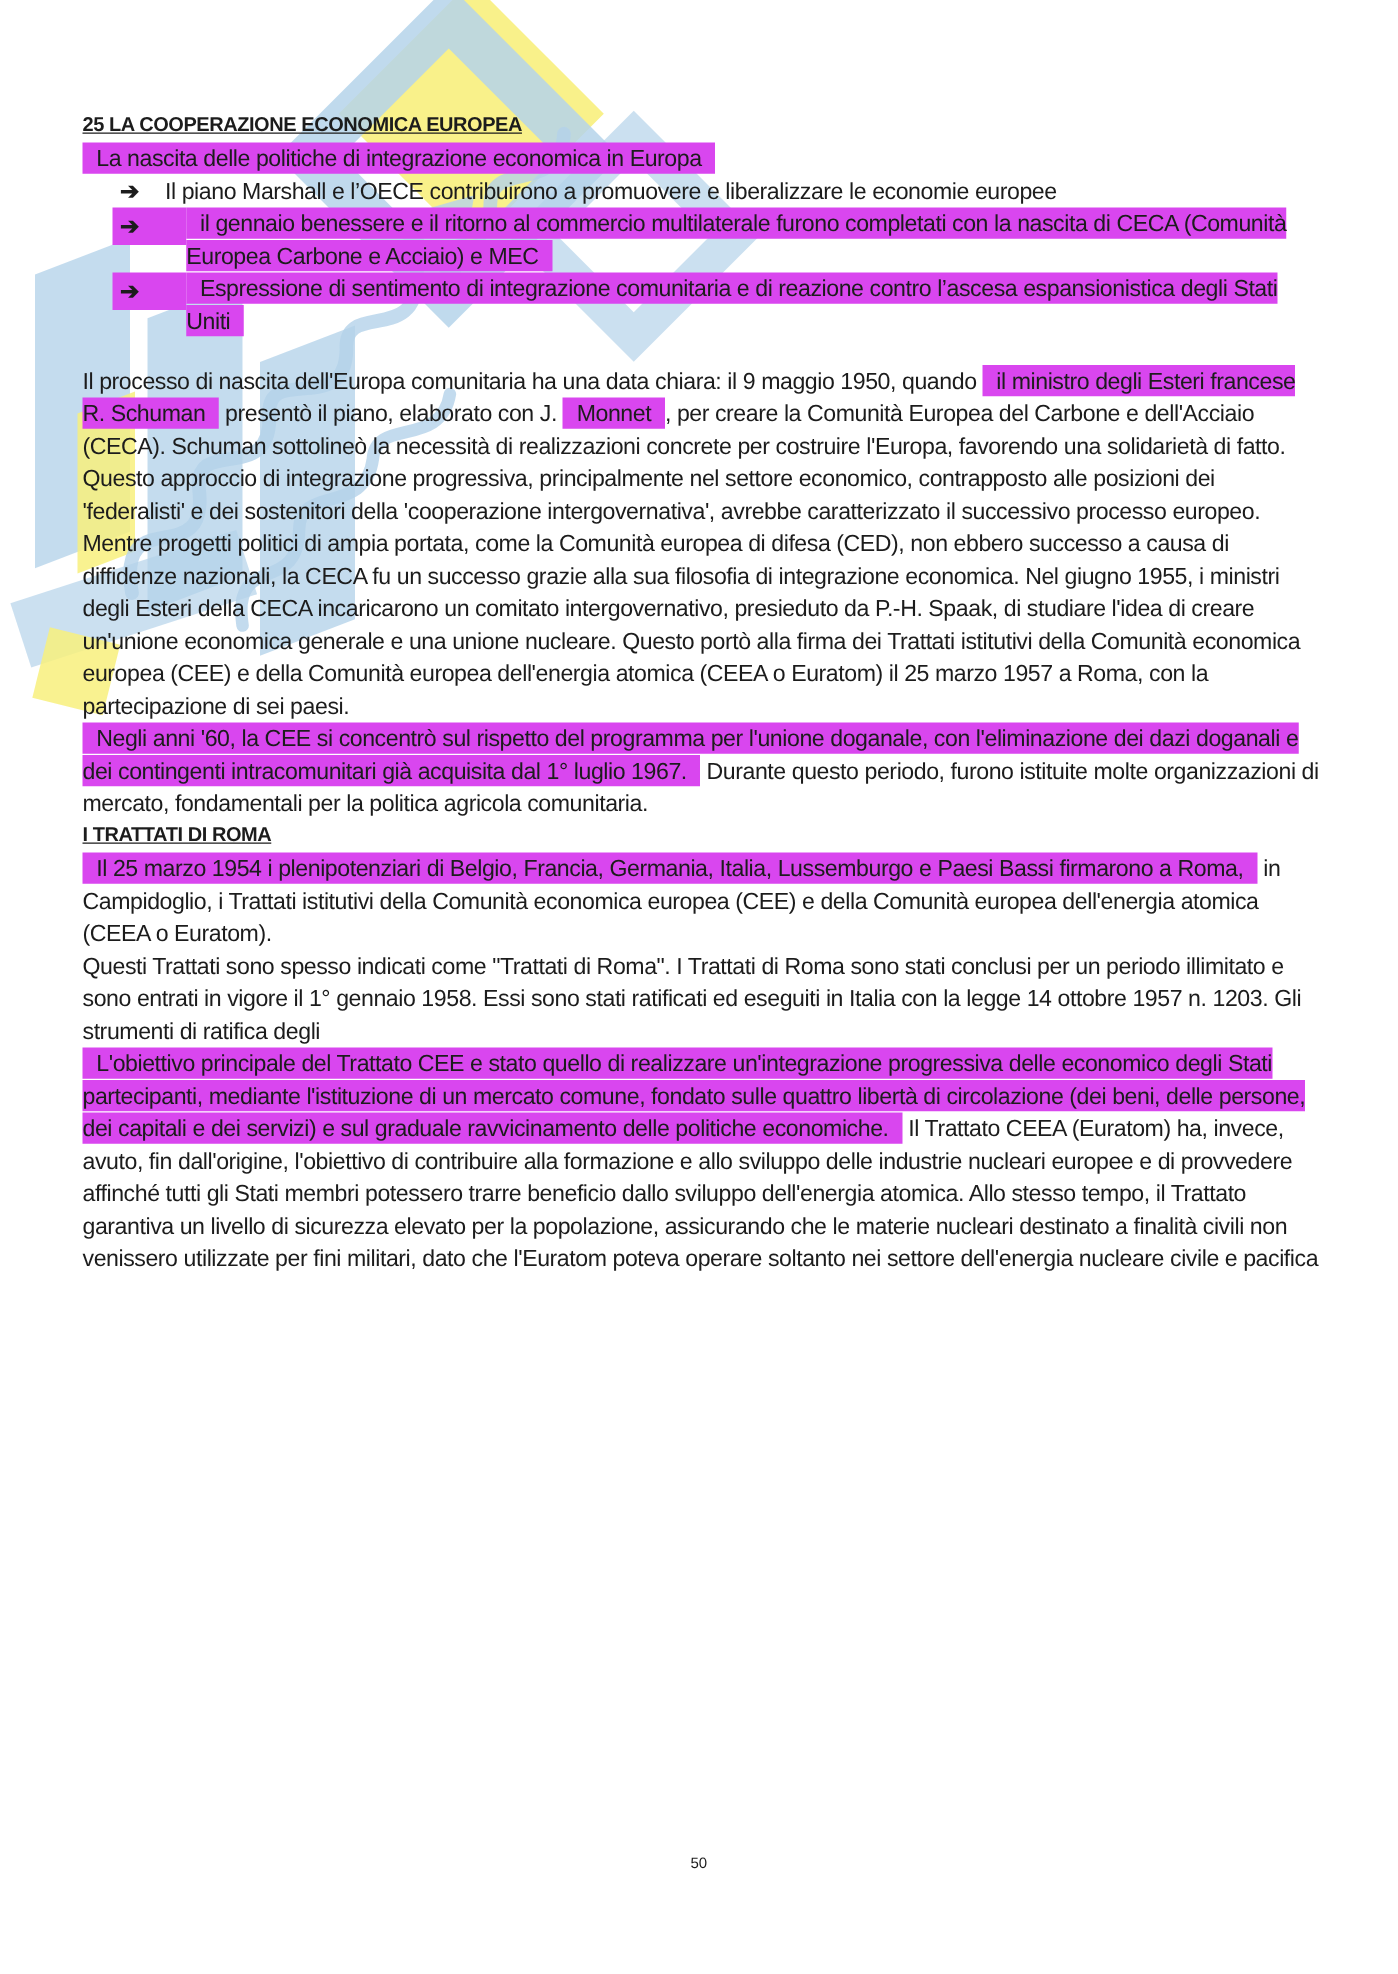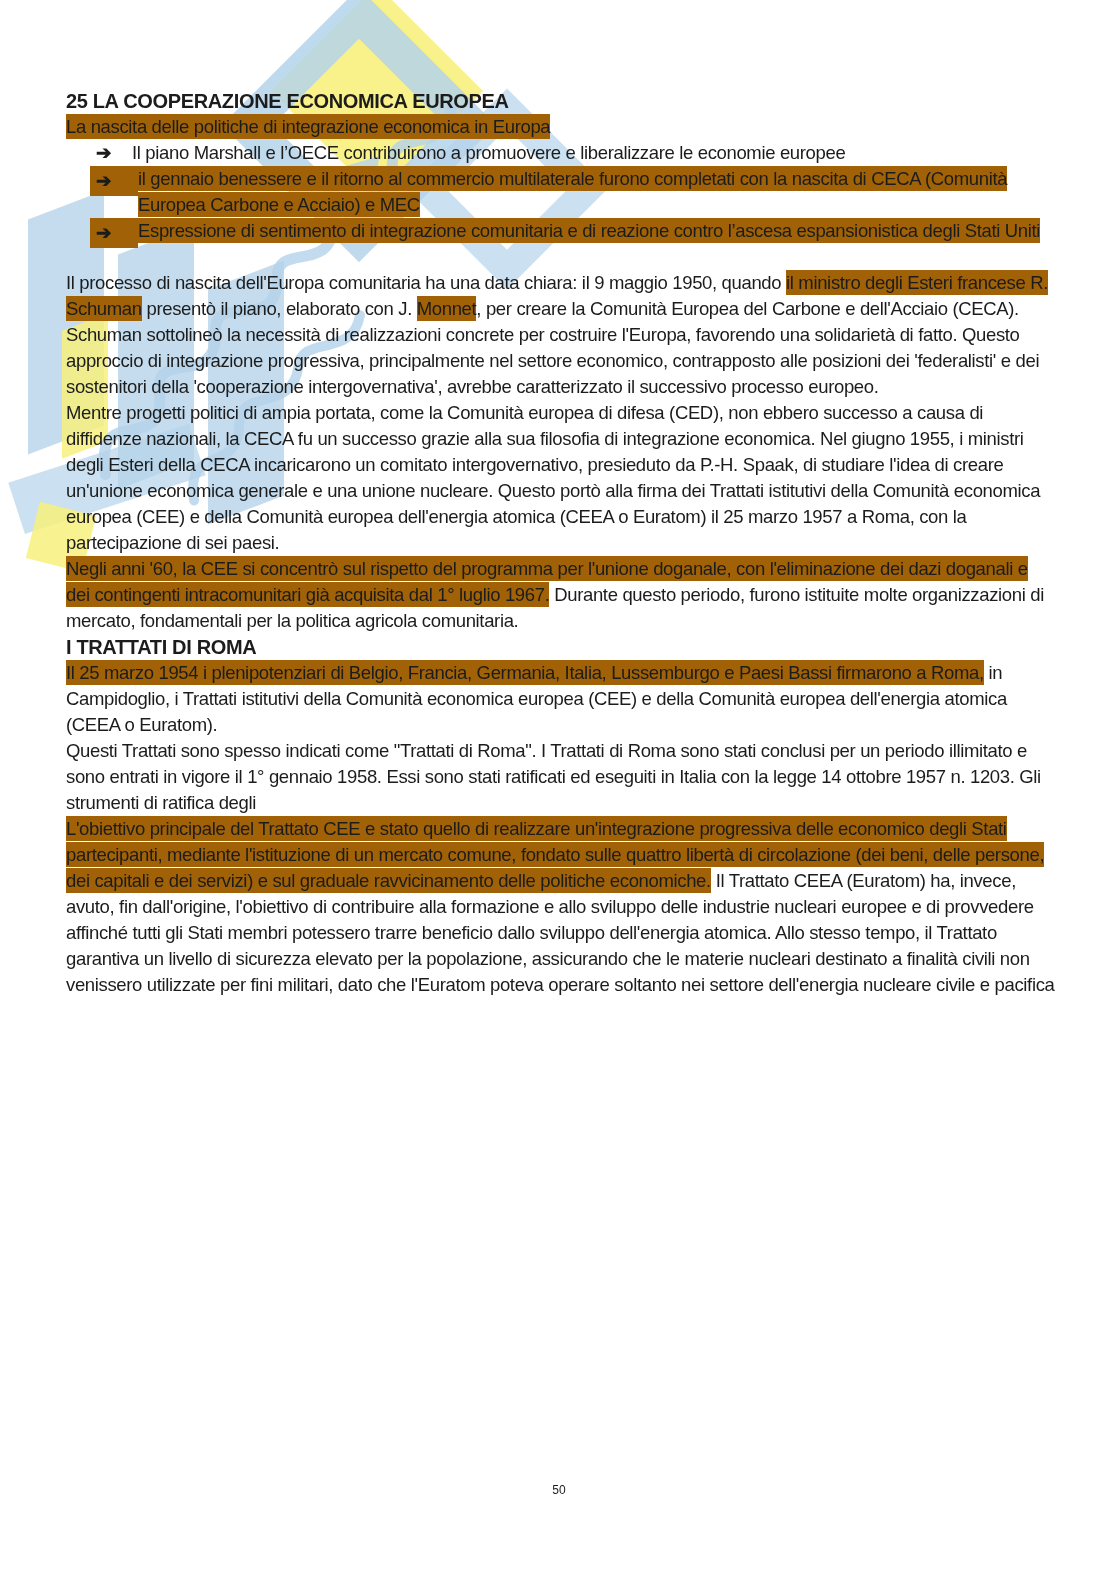--- a/index.html
+++ b/index.html
@@ -28,27 +28,27 @@
   .wm-band   { left:12px;  top:452px; width:190px; height:54px; background:#b5d3ea; transform:rotate(-18deg); opacity:.7; }
   .wm-square { left:32px;  top:508px; width:58px; height:58px; background:#f8f07d; transform:rotate(14deg); opacity:.85; }
   .wm-script { left:70px; top:150px; width:540px; height:320px; transform:rotate(-33deg); transform-origin:40% 70%; opacity:.8; }
 
   
   .content {
     position:absolute; left:66px; top:88px; width:990px; z-index:1;
     font-size:18.5px; line-height:26px; letter-spacing:-0.35px;
   }
   .content p { margin:0; }
-  .heading { font-weight:bold; font-size:20px; }
+  .heading { font-weight:bold; font-size:16px;text-decoration:underline; }
   .spacer { height:22px; }
   .bullet { display:flex; }
   .arrow  { flex:0 0 36px; margin-left:30px; font-weight:bold; align-self:flex-start; }
   .arrow.hl { margin-left:24px; padding-left:6px; flex-basis:42px; }
   .btext  { flex:1; }
-  .hl { background:#a16207; padding:2px 0; }
+  .hl { background:#d946ef; padding:2px 11px; }
 
   .pagenum {
     position:absolute; left:0; top:1483px; width:100%;
     text-align:center; font-size:12px; z-index:1;
   }
 </style>
 </head>
 <body>
 
 <div class="watermark">

